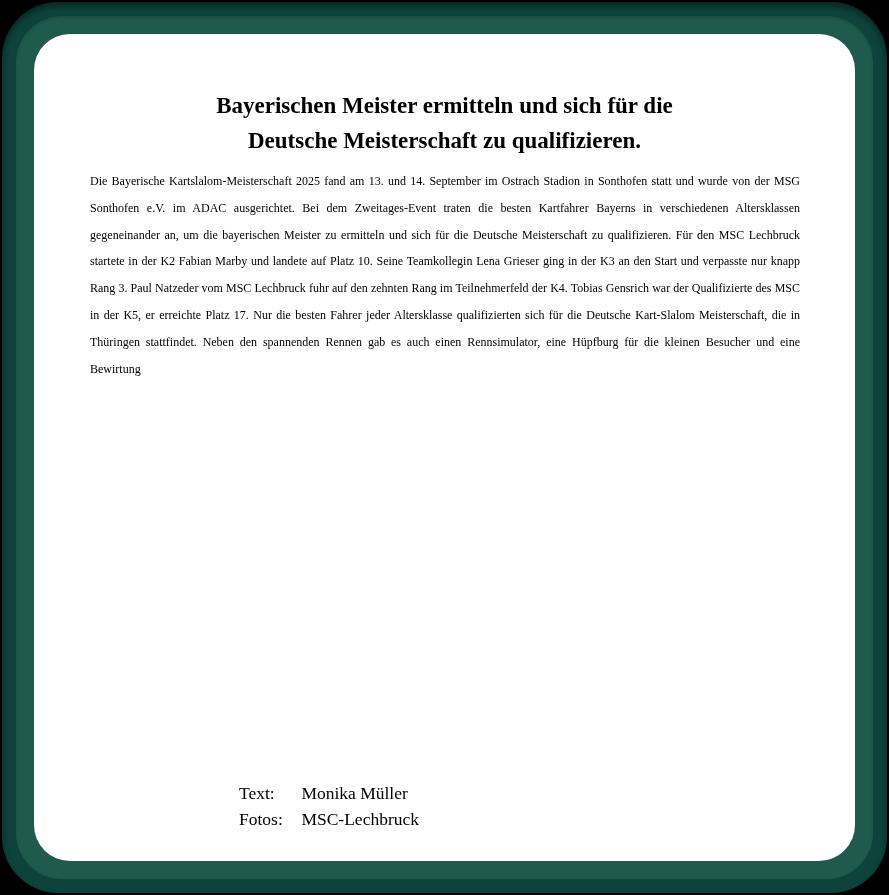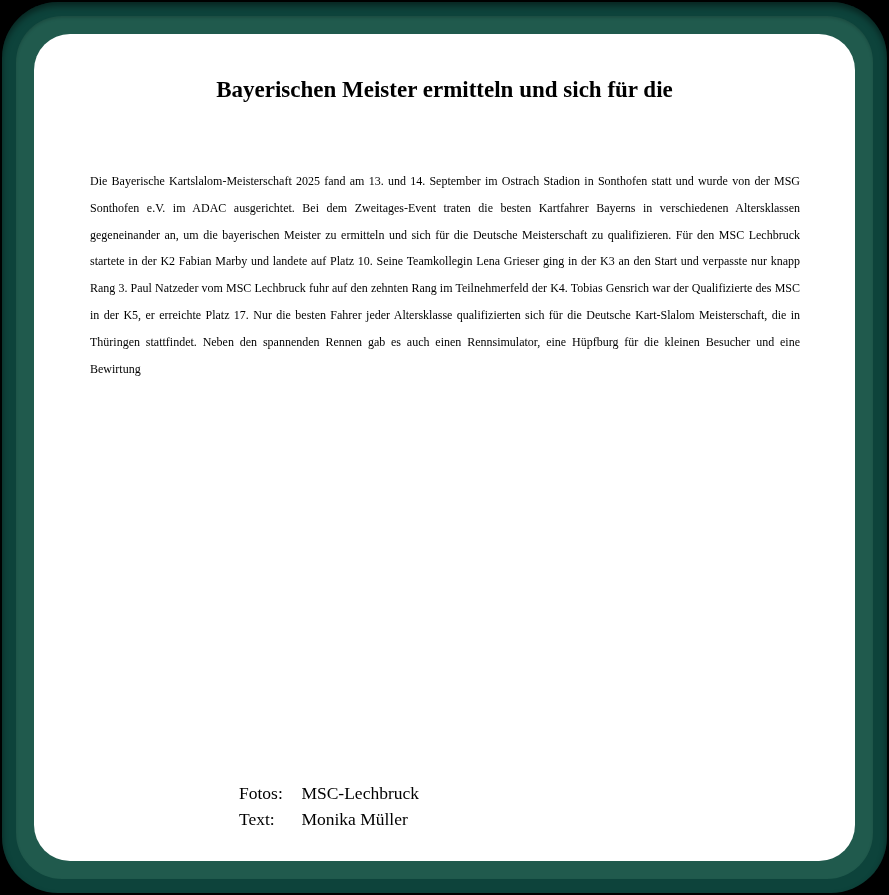--- a/index.html
+++ b/index.html
@@ -32,21 +32,21 @@
   .card {
     position: absolute;
     left: 18px; top: 18px; right: 18px; bottom: 18px;
     background: #ffffff;
     border-radius: 36px;
   }
   .title {
     position: absolute;
     left: 0; right: 0;
     top: 38px;
-    margin: 0;
+    margin: 16px;
     text-align: center;
     font-size: 23px;
     font-weight: bold;
     line-height: 35px;
     color: #000000;
   }
   .title-line { display: block; }
   .body-text {
     position: absolute;
     left: 56px;
@@ -75,31 +75,32 @@
 </head>
 <body>
 
 <div class="canvas">
   <div class="frame-outer">
     <div class="frame-inner">
       <div class="card">
 
         <h1 class="title">
           <span class="title-line">Bayerischen Meister ermitteln und sich für die</span>
+          <span class="title-line">Deutsche Meisterschaft zu qualifizieren.</span>
         </h1>
 
         <p class="body-text">Die Bayerische Kartslalom-Meisterschaft 2025 fand am 13. und 14. September im Ostrach Stadion in Sonthofen statt und wurde von der MSG Sonthofen e.V. im ADAC ausgerichtet. Bei dem Zweitages-Event traten die besten Kartfahrer Bayerns in verschiedenen Altersklassen gegeneinander an, um die bayerischen Meister zu ermitteln und sich für die Deutsche Meisterschaft zu qualifizieren. Für den MSC Lechbruck startete in der K2 Fabian Marby und landete auf Platz 10. Seine Teamkollegin Lena Grieser ging in der K3 an den Start und verpasste nur knapp Rang 3. Paul Natzeder vom MSC Lechbruck fuhr auf den zehnten Rang im Teilnehmerfeld der K4. Tobias Gensrich war der Qualifizierte des MSC in der K5, er erreichte Platz 17. Nur die besten Fahrer jeder Altersklasse qualifizierten sich für die Deutsche Kart-Slalom Meisterschaft, die in Thüringen stattfindet. Neben den spannenden Rennen gab es auch einen Rennsimulator, eine Hüpfburg für die kleinen Besucher und eine Bewirtung</p>
 
         <div class="credits">
           <div class="credit-row">
+            <span class="credit-label">Text:</span>
+            <span class="credit-value">Monika Müller</span>
+          </div>
+          <div class="credit-row">
             <span class="credit-label">Fotos:</span>
             <span class="credit-value">MSC-Lechbruck</span>
-          </div>
-          <div class="credit-row">
-            <span class="credit-label">Text:</span>
-            <span class="credit-value">Monika Müller</span>
           </div>
         </div>
 
       </div>
     </div>
   </div>
 </div>
 
 </body></html>

